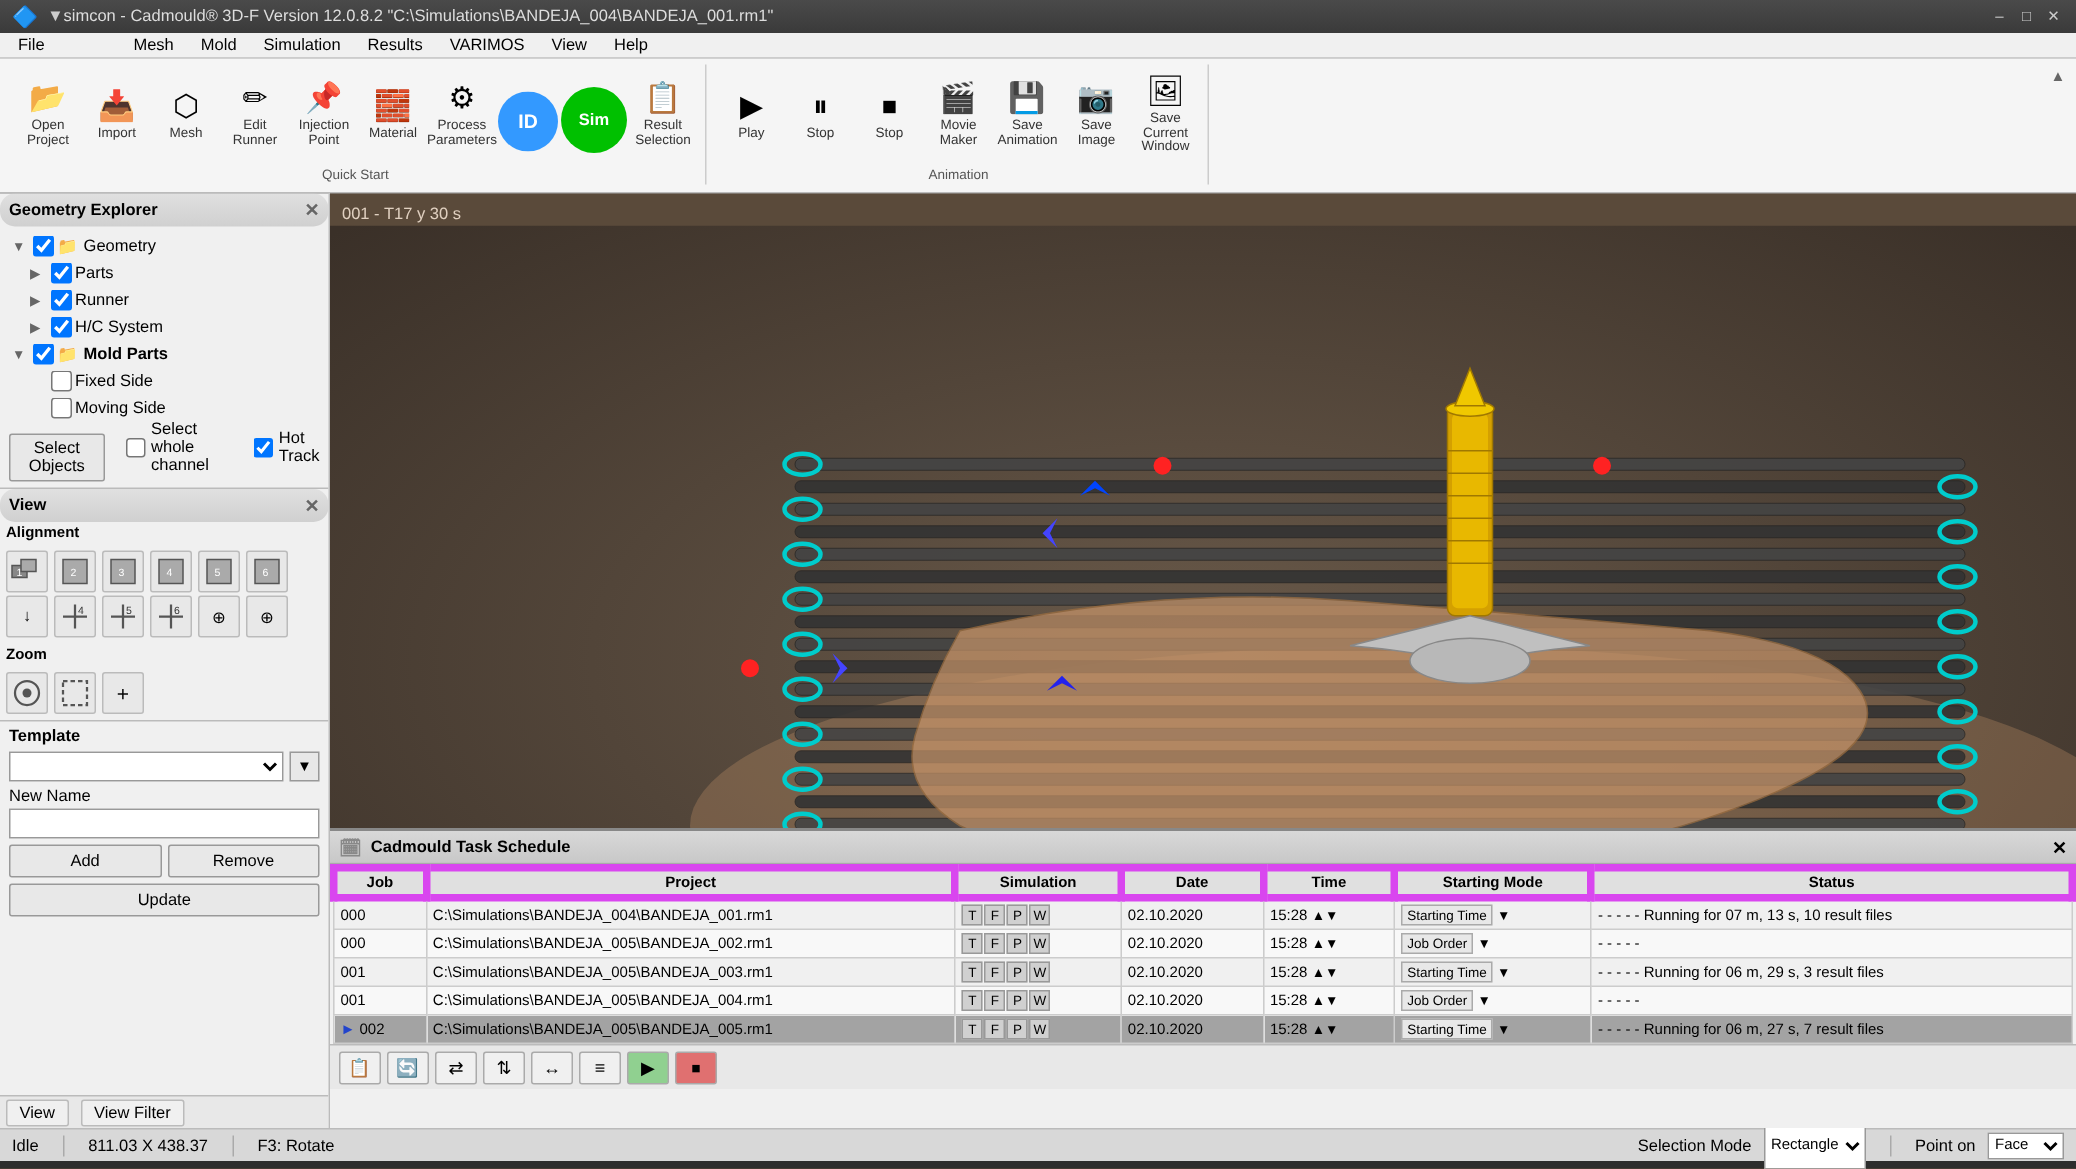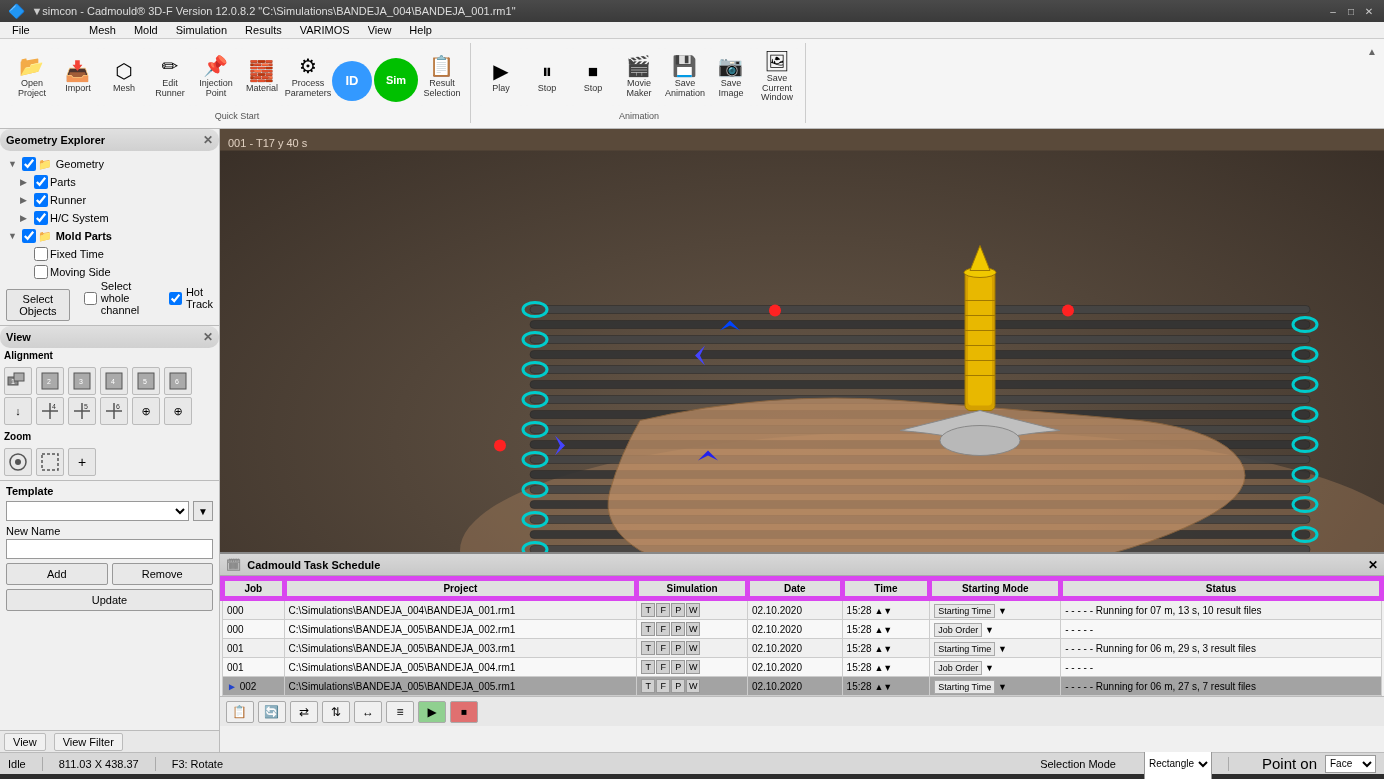--- a/index.html
+++ b/index.html
@@ -427,23 +427,22 @@
     }
     .status-section { display: flex; align-items: center; gap: 8px; }
     .status-separator { width: 1px; height: 14px; background: #aaa; }
 
     .sel-mode-label { font-size: 11px; }
     .sel-mode-select {
       height: 32px;
       font-size: 10px;
       border: 1px solid #999;
       background: white;
-      margin-left: 20px;
-    }
-    .point-on-label { font-size: 15px; margin-left: 17px; }
+    }
+    .point-on-label { font-size: 11px; }
     .point-on-select {
       height: 18px;
       font-size: 10px;
       border: 1px solid #999;
       background: white;
     }
   </style>
 </head>
 <body>
 
@@ -589,21 +588,21 @@
         </div>
         <div class="tree-item" style="font-weight:bold;">
           <span class="tree-arrow">▼</span>
           <input type="checkbox" class="tree-checkbox" checked="" style="">
           <span class="tree-icon">📁</span>
           <span class="tree-label">Mold Parts</span>
         </div>
         <div class="tree-item indent1">
           <span class="tree-arrow" style="width:12px;"></span>
           <input type="checkbox" class="tree-checkbox" style="">
-          <span class="tree-label">Fixed Time</span>
+          <span class="tree-label">Fixed Side</span>
         </div>
         <div class="tree-item indent1">
           <span class="tree-arrow" style="width:12px;"></span>
           <input type="checkbox" class="tree-checkbox" style="">
           <span class="tree-label">Moving Side</span>
         </div>
       </div>
       <div style="padding:4px 6px;display:flex;gap:8px;">
         <button class="btn-primary">Select Objects</button>
         <div class="checkbox-row">
@@ -727,21 +726,21 @@
     </div>
 
     <div class="bottom-nav" style="margin-top:auto;">
       <button class="bottom-nav-btn">View</button>
       <button class="bottom-nav-btn">View Filter</button>
     </div>
 
   </div>
 
   <div id="viewport">
-    <div class="viewport-label">001 - T17 y 40 s</div>
+    <div class="viewport-label">001 - T17 y 30 s</div>
 
     <svg xmlns="http://www.w3.org/2000/svg" viewBox="0 0 1164 580" style="position:absolute;top:0;left:0;width:100%;height:100%;">
 
       <defs>
         <radialGradient id="bgGrad" cx="50%" cy="50%" r="70%">
           <stop offset="0%" style="stop-color:#6a5a4a;stop-opacity:1"></stop>
           <stop offset="100%" style="stop-color:#3a3028;stop-opacity:1"></stop>
         </radialGradient>
         <radialGradient id="partGrad" cx="40%" cy="30%" r="70%">
           <stop offset="0%" style="stop-color:#d4a875;stop-opacity:1"></stop>

